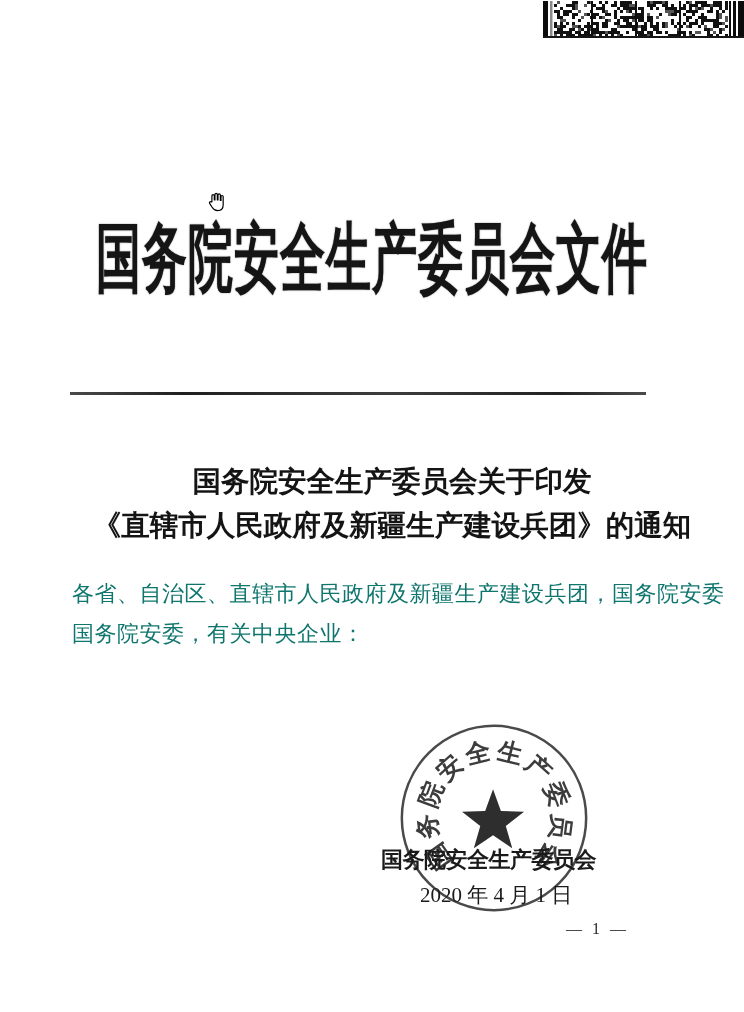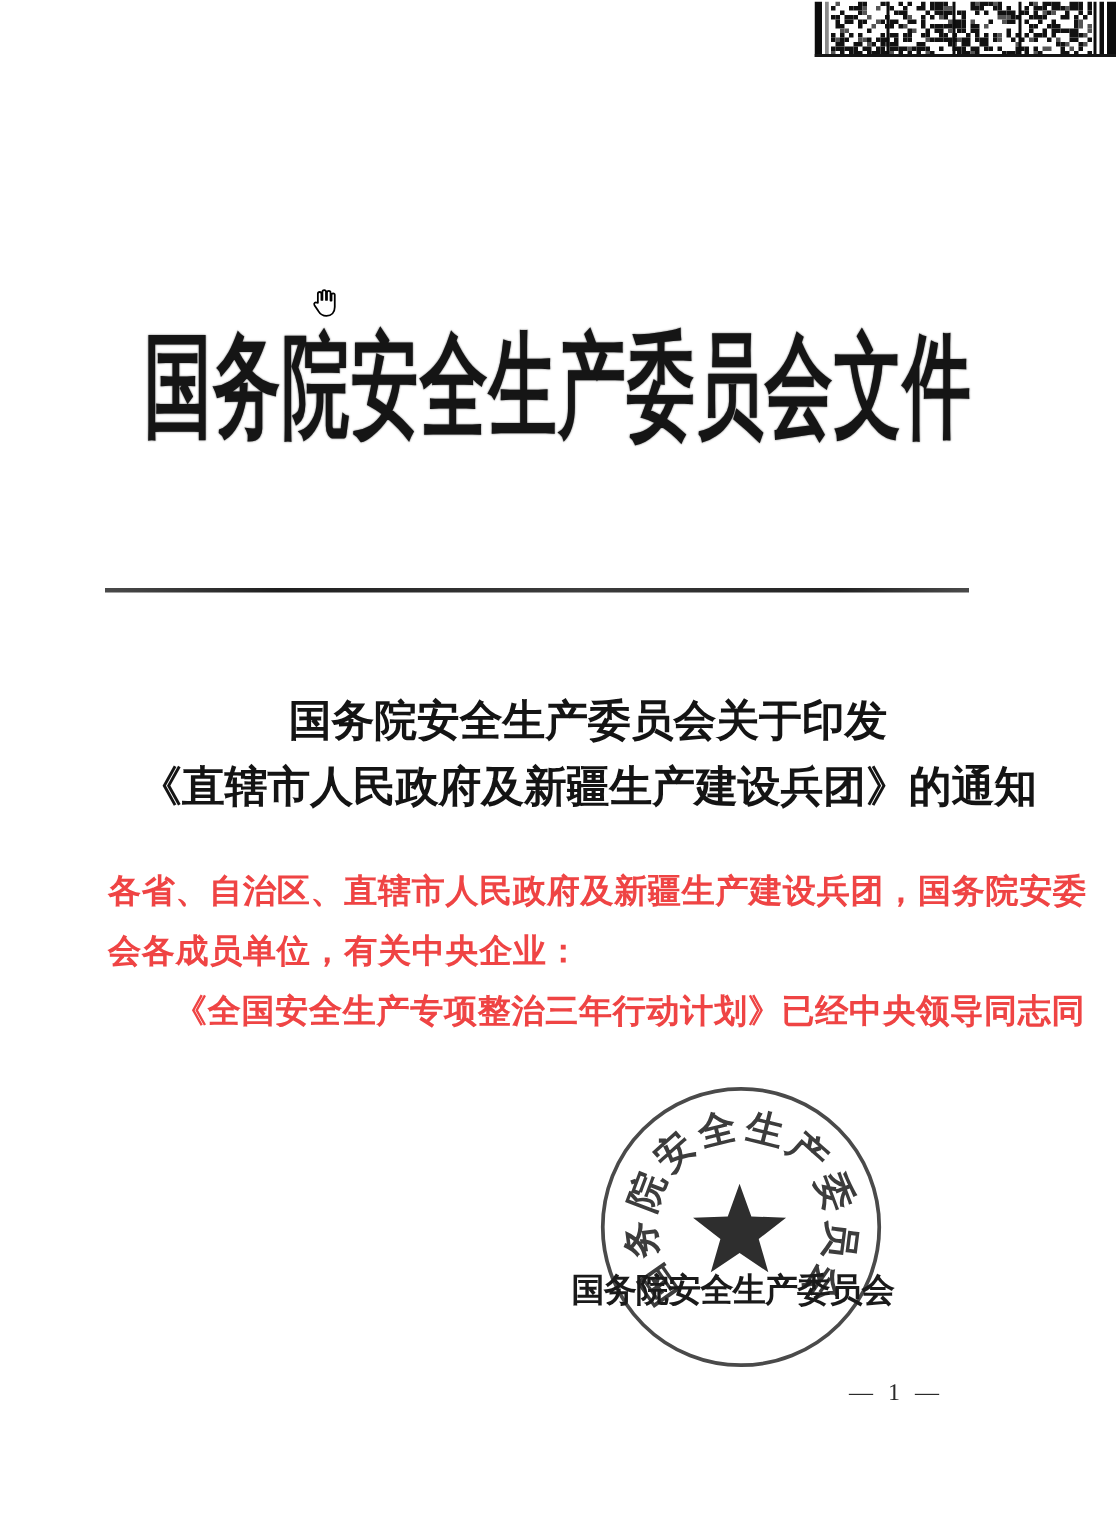--- a/index.html
+++ b/index.html
@@ -41,21 +41,21 @@
   }
   
   .title-block{
     position:absolute;left:0;top:460px;width:744px;
     text-align:center;font-weight:bold;color:#141414;
     font-size:28.5px;line-height:44px;white-space:nowrap;padding-left:20px;
   }
   
   .body-block{
     position:absolute;left:72px;top:574px;width:650px;
-    font-size:22px;color:#ef4444;font-weight:bold;
+    font-size:22px;color:#0f766e;
   }
   .body-line{height:40px;line-height:40px;white-space:nowrap;letter-spacing:0.5px;}
   .body-line.indent{padding-left:44px;}
   
   .seal{position:absolute;left:398px;top:722px;width:192px;height:192px;}
   .seal-char{
     font-size:26px;fill:#3c3c3c;font-weight:bold;
     text-anchor:middle;dominant-baseline:middle;
     font-family:"Liberation Serif", serif;
   }
@@ -463,38 +463,38 @@
 
   <div class="rule"></div>
 
   <div class="title-block">
     <div>国务院安全生产委员会关于印发</div>
     <div>《直辖市人民政府及新疆生产建设兵团》的通知</div>
   </div>
 
   <div class="body-block">
     <div class="body-line">各省、自治区、直辖市人民政府及新疆生产建设兵团，国务院安委</div>
-    <div class="body-line">会各成员单位，有关中央企业：</div>
-    <div class="body-line indent">《全国安全生产专项整治三年行动计划》已经中央领导同志同</div>
+    <div class="body-line">国务院安委，有关中央企业：</div>
   </div>
 
   <svg class="seal" viewBox="0 0 200 200">
     <circle cx="100" cy="100" r="96" fill="none" stroke="#4a4a4a" stroke-width="2.6"></circle>
     <polygon points="99,70 107.2,92.7 131.3,93.5 112.3,108.3 119,131.5 99,118 79,131.5 85.7,108.3 66.7,93.5 90.8,92.7" fill="#2e2e2e"></polygon>
     <g id="seal-arc">
         <text x="45.11681303263754" y="138.42962123552007" transform="rotate(-125 45.11681303263754 138.42962123552007)" class="seal-char">国</text>
         <text x="33.53157692253666" y="108.42310712239491" transform="rotate(-97.22222222222223 33.53157692253666 108.42310712239491)" class="seal-char">务</text>
         <text x="37.265744052332664" y="76.47526555532315" transform="rotate(-69.44444444444444 37.265744052332664 76.47526555532315)" class="seal-char">院</text>
         <text x="55.45867700386617" y="49.94932022685327" transform="rotate(-41.66666666666667 55.45867700386617 49.94932022685327)" class="seal-char">安</text>
         <text x="83.91733398229661" y="34.95887567267147" transform="rotate(-13.888888888888886 83.91733398229661 34.95887567267147)" class="seal-char">全</text>
         <text x="116.08266601770339" y="34.95887567267147" transform="rotate(13.888888888888886 116.08266601770339 34.95887567267147)" class="seal-char">生</text>
         <text x="144.54132299613383" y="49.94932022685327" transform="rotate(41.66666666666666 144.54132299613383 49.94932022685327)" class="seal-char">产</text>
         <text x="162.73425594766735" y="76.47526555532315" transform="rotate(69.44444444444446 162.73425594766735 76.47526555532315)" class="seal-char">委</text>
         <text x="166.46842307746334" y="108.42310712239491" transform="rotate(97.22222222222223 166.46842307746334 108.42310712239491)" class="seal-char">员</text>
         <text x="154.88318696736246" y="138.42962123552007" transform="rotate(125 154.88318696736246 138.42962123552007)" class="seal-char">会</text>
       </g>
   </svg>
 
   <div class="signature">国务院安全生产委员会</div>
+  <div class="date">2020 年 4 月 1 日</div>
 
   <div class="page-number">— 1 —</div>
 
 </div>
 
 </body></html>

